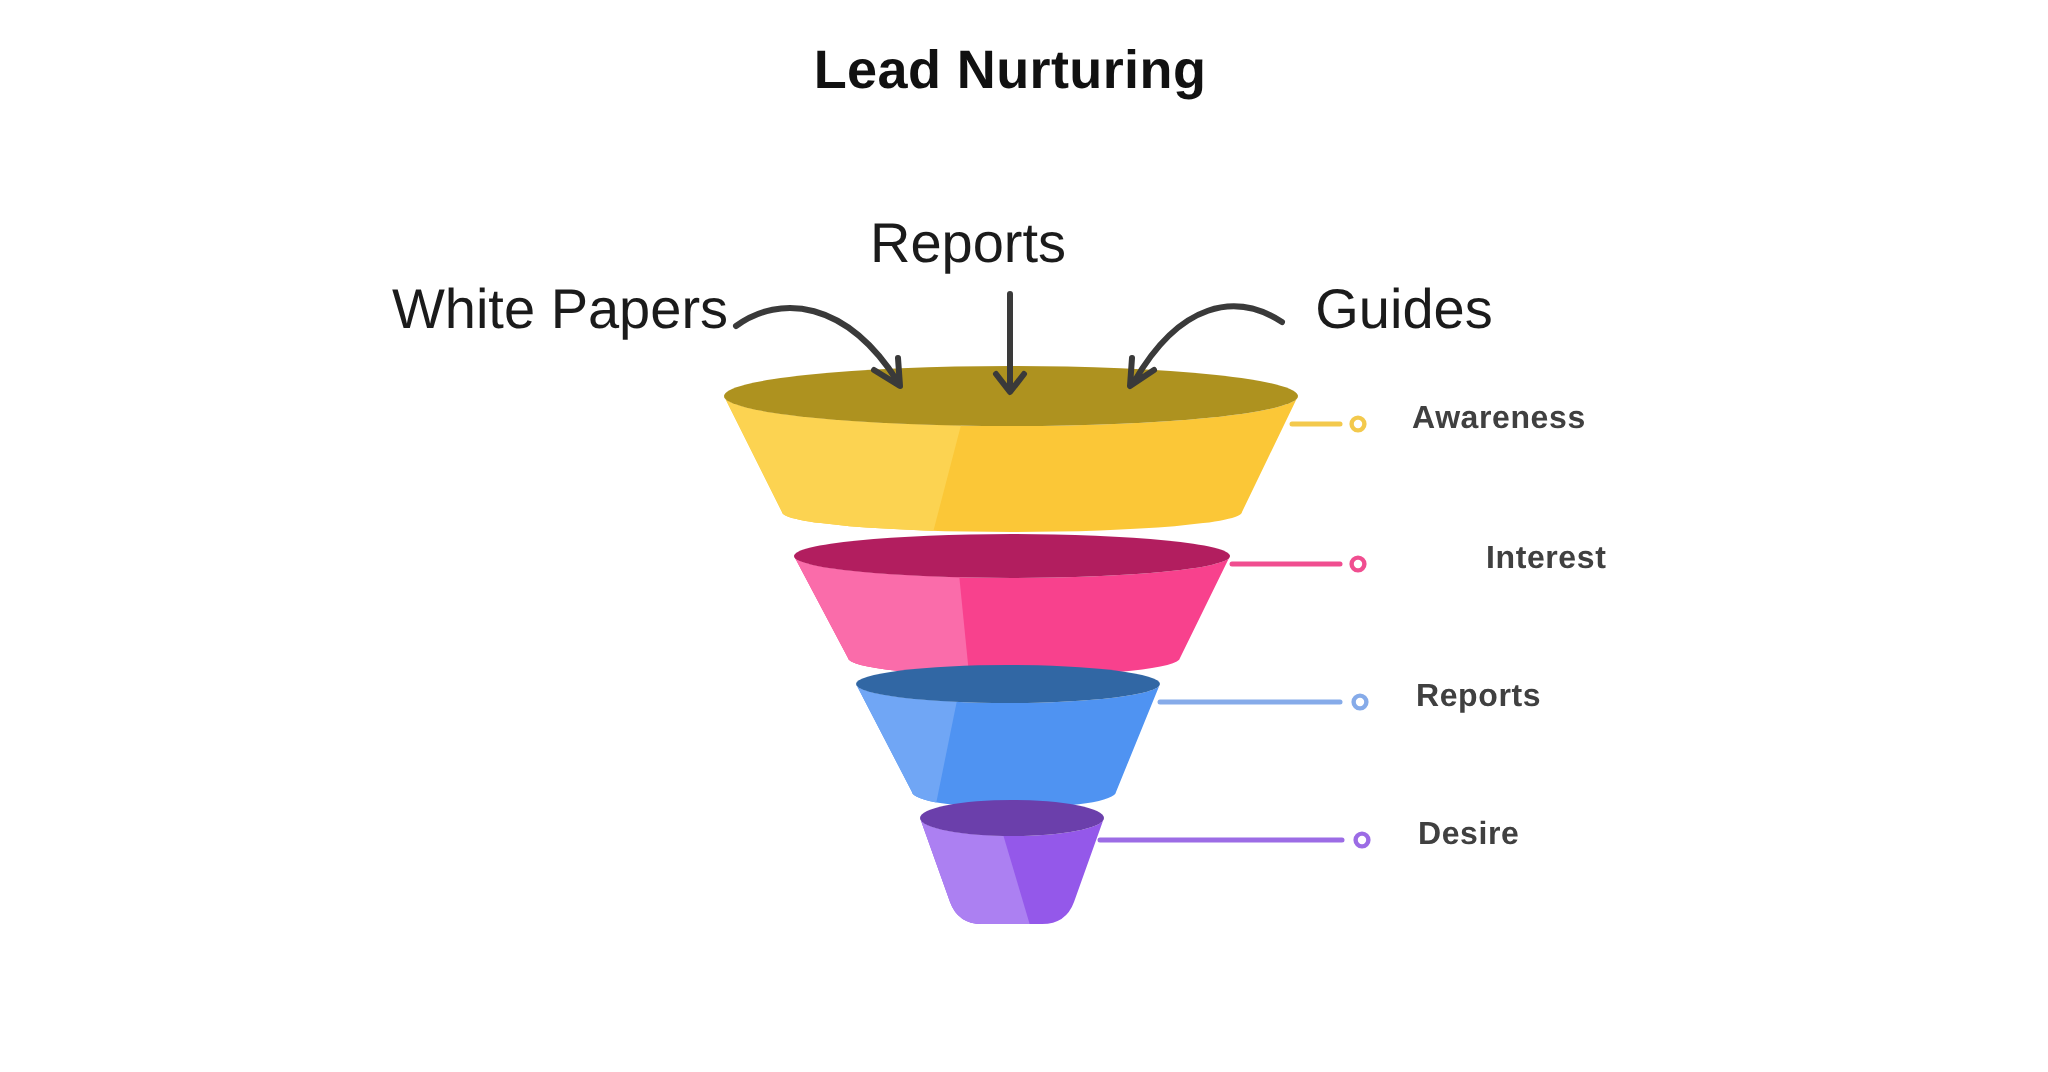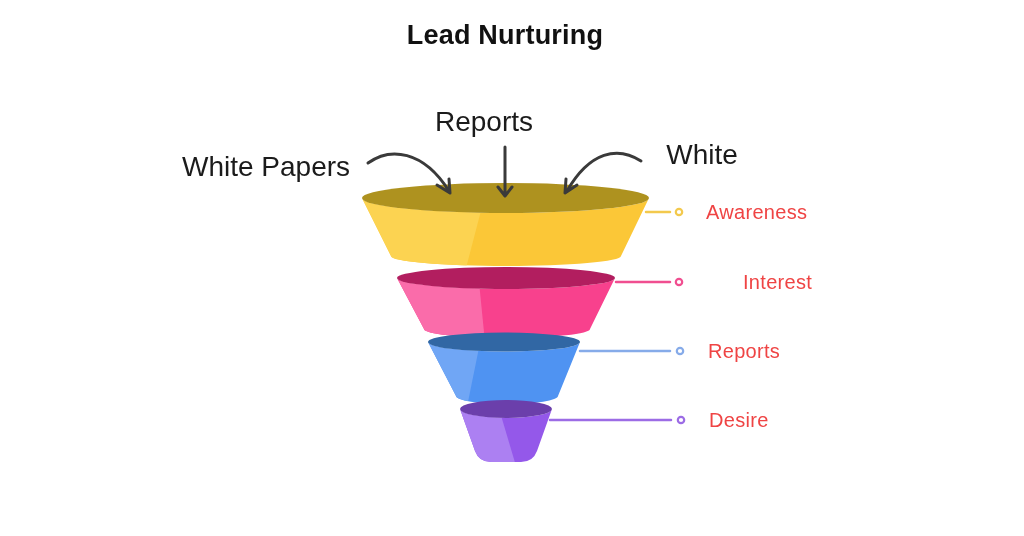--- a/index.html
+++ b/index.html
@@ -36,29 +36,29 @@
     letter-spacing: 0.2px;
   }
   .input-label {
     position: absolute;
     transform: translateX(-50%);
     font-size: 28px;
     font-weight: 400;
     color: #1b1b1b;
     white-space: nowrap;
   }
-  .input-label.white-papers { left: 266px; top: 139px; margin-top: 12px; }
+  .input-label.white-papers { left: 280px; top: 139px; }
   .input-label.reports      { left: 484px; top: 106px; }
   .input-label.guides       { left: 702px; top: 139px; }
   .stage-label {
     position: absolute;
     left: 706px;
-    font-size: 20px;
-    font-weight: 400;
-    color: #ef4444;
+    font-size: 16px;
+    font-weight: 700;
+    color: #404040;
     letter-spacing: 0.3px;
     white-space: nowrap;
   }
   .stage-label.awareness { top: 201px; }
   .stage-label.interest  { top: 271px; margin-left: 37px; }
   .stage-label.desire    { top: 340px; left: 708px; }
   .stage-label.action    { top: 409px; left: 709px; }
 </style>
 </head>
 <body>
@@ -123,20 +123,20 @@
       <path d="M 368 163 C 390 147, 423 150, 449 191 M 449 179 L 450 193 L 437 185" stroke="#3A3A3A"></path>
       <path d="M 505 147 L 505 195 M 498 187 L 505 196 L 512 187" stroke="#3A3A3A"></path>
       <path d="M 641 161 C 618 146, 590 151, 567 191 M 577 185 L 565 193 L 566 179" stroke="#3A3A3A"></path>
     </g>
   </svg>
 
   <div class="page-title">Lead Nurturing</div>
 
   <div class="input-label white-papers">White Papers</div>
   <div class="input-label reports">Reports</div>
-  <div class="input-label guides">White</div>
+  <div class="input-label guides">Guides</div>
 
   <div class="stage-label awareness">Awareness</div>
   <div class="stage-label interest">Interest</div>
   <div class="stage-label desire">Reports</div>
   <div class="stage-label action">Desire</div>
 
 </div>
 
 </body></html>

